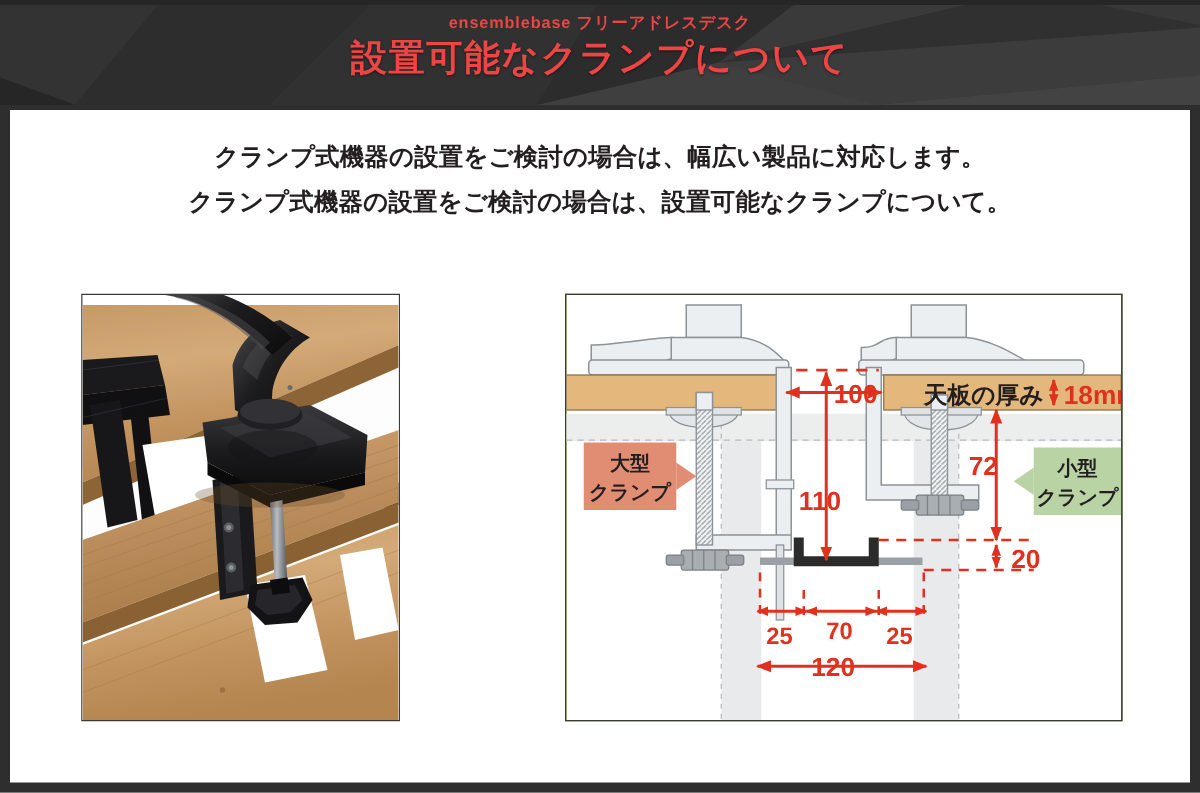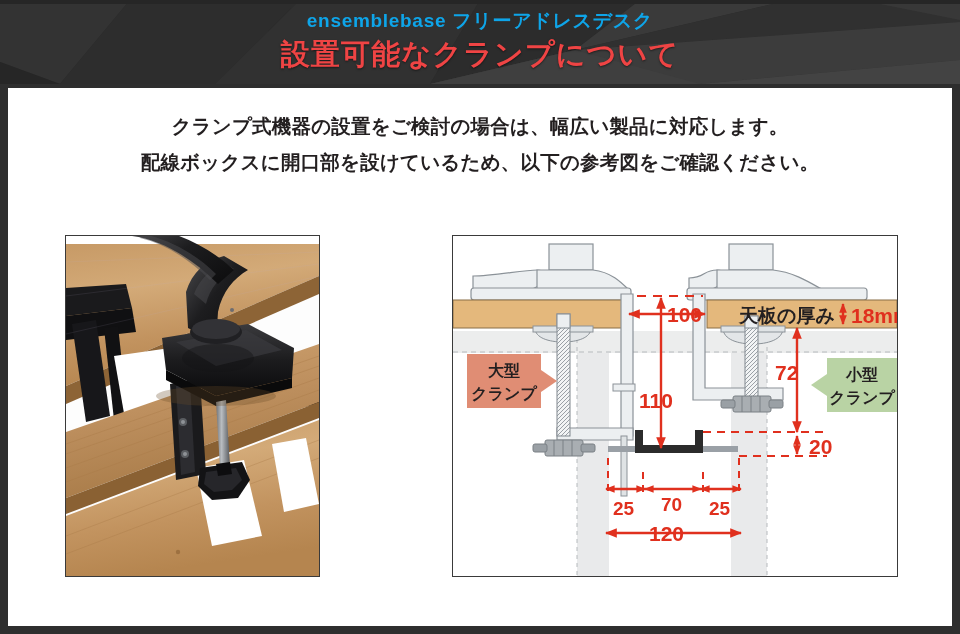--- a/index.html
+++ b/index.html
@@ -13,21 +13,21 @@
 
   
   .header{
     position:absolute;left:0;top:0;width:960px;height:84px;
     background:#2b2b2b;overflow:hidden;
   }
   .header svg.poly{position:absolute;left:0;top:0;width:960px;height:84px;}
   .header .htext{position:relative;z-index:3;text-align:center;}
   .subtitle{
     margin:0;padding-top:11px;
-    font-size:19px;color:#0ea5e9;letter-spacing:.7px;font-weight:600;
+    font-size:13px;color:#ef4444;letter-spacing:.7px;font-weight:600;
     line-height:1.1;
   }
   .title{
     margin:0;padding-top:6px;
     font-size:29px;color:#ef4444;font-weight:bold;letter-spacing:1.2px;
     line-height:1.15;
     text-shadow:0 1px 2px rgba(0,0,0,.5);
   }
 
   
@@ -84,21 +84,21 @@
     <div class="htext">
       <p class="subtitle">ensemblebase  フリーアドレスデスク</p>
       <h1 class="title">設置可能なクランプについて</h1>
     </div>
   </div>
 
   <div class="card">
 
     <div class="lead">
       <p>クランプ式機器の設置をご検討の場合は、幅広い製品に対応します。</p>
-      <p>配線ボックスに開口部を設けているため、以下の参考図をご確認ください。</p>
+      <p>クランプ式機器の設置をご検討の場合は、設置可能なクランプについて。</p>
     </div>
 
     <div class="photo">
       <svg viewBox="0 0 253 340">
         <defs>
           <linearGradient id="woodA" x1="0" y1="0" x2="0.25" y2="1">
             <stop offset="0" stop-color="#c79a66"></stop>
             <stop offset="0.35" stop-color="#d3aa78"></stop>
             <stop offset="0.7" stop-color="#c2935f"></stop>
             <stop offset="1" stop-color="#b5854f"></stop>

